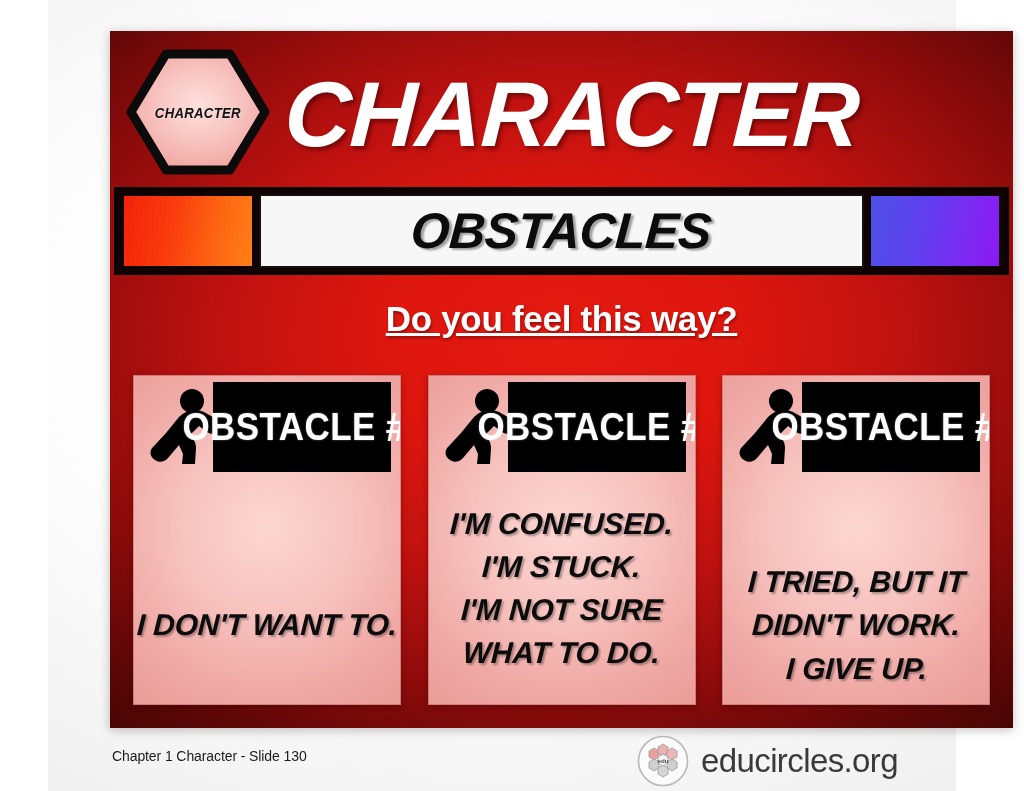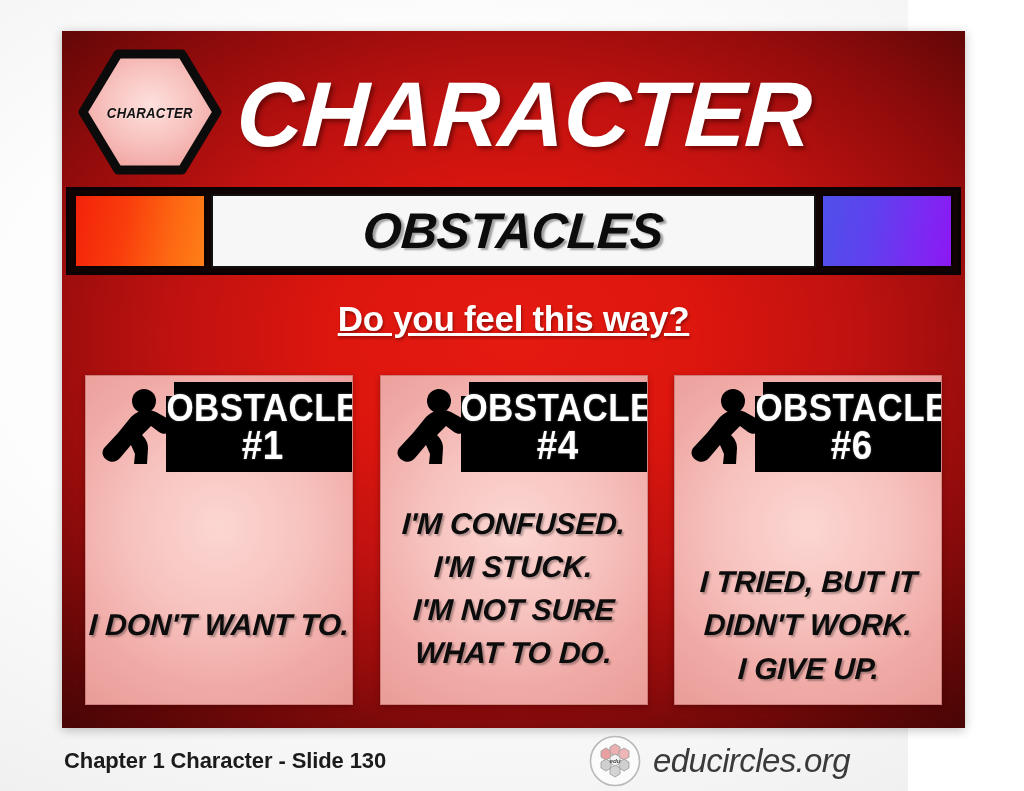--- a/index.html
+++ b/index.html
@@ -15,20 +15,21 @@
     background: #ffffff;
   }
 
   
   .page {
     position: relative;
     width: 908px;
     height: 791px;
     background:
       radial-gradient(ellipse 120% 90% at 50% 42%, #ffffff 0%, #fdfdfd 42%, #f2f2f2 72%, #e6e6e6 100%);
+    margin-left: 48px;
   }
 
   
   .slide {
     position: absolute;
     left: 62px;
     top: 31px;
     width: 903px;
     height: 697px;
     background:
@@ -188,27 +189,26 @@
     box-shadow: 0 2px 6px rgba(40,0,0,0.35);
     overflow: hidden;
   }
   .card-header {
     position: relative;
     height: 96px;
     width: 100%;
   }
   .banner {
     position: absolute;
-    right: 0;
+    right: 9px;
     top: 6px;
     width: 178px;
     height: 90px;
     background: #000000;
     display: flex;
-    flex-direction: column;
     align-items: center;
     justify-content: center;
     line-height: 0.96;
   }
   .banner-line {
     color: #ffffff;
     font-family: "Liberation Sans Narrow", "Liberation Sans", sans-serif;
     font-weight: bold;
     font-size: 38px;
     letter-spacing: 0.5px;
@@ -255,33 +255,32 @@
     transform: skewX(-3deg);
     text-shadow: 2px 2px 2px rgba(0,0,0,0.3);
   }
 
   
   .footer-caption {
     position: absolute;
     left: 64px;
     top: 748px;
     font-family: "Liberation Sans", sans-serif;
-    font-weight: bold;
-    font-size: 22px;
+    font-weight: normal;
+    font-size: 14px;
     color: #1b1b1b;
     letter-spacing: -0.1px;
   }
   .footer-brand {
     position: absolute;
     right: 58px;
     top: 735px;
     display: flex;
     align-items: center;
     gap: 12px;
-    font-style: italic;
   }
   .brand-mark {
     width: 52px;
     height: 52px;
     flex: 0 0 auto;
   }
   .brand-text {
     font-family: "Liberation Sans", sans-serif;
     font-size: 33px;
     color: #3a3a3a;

